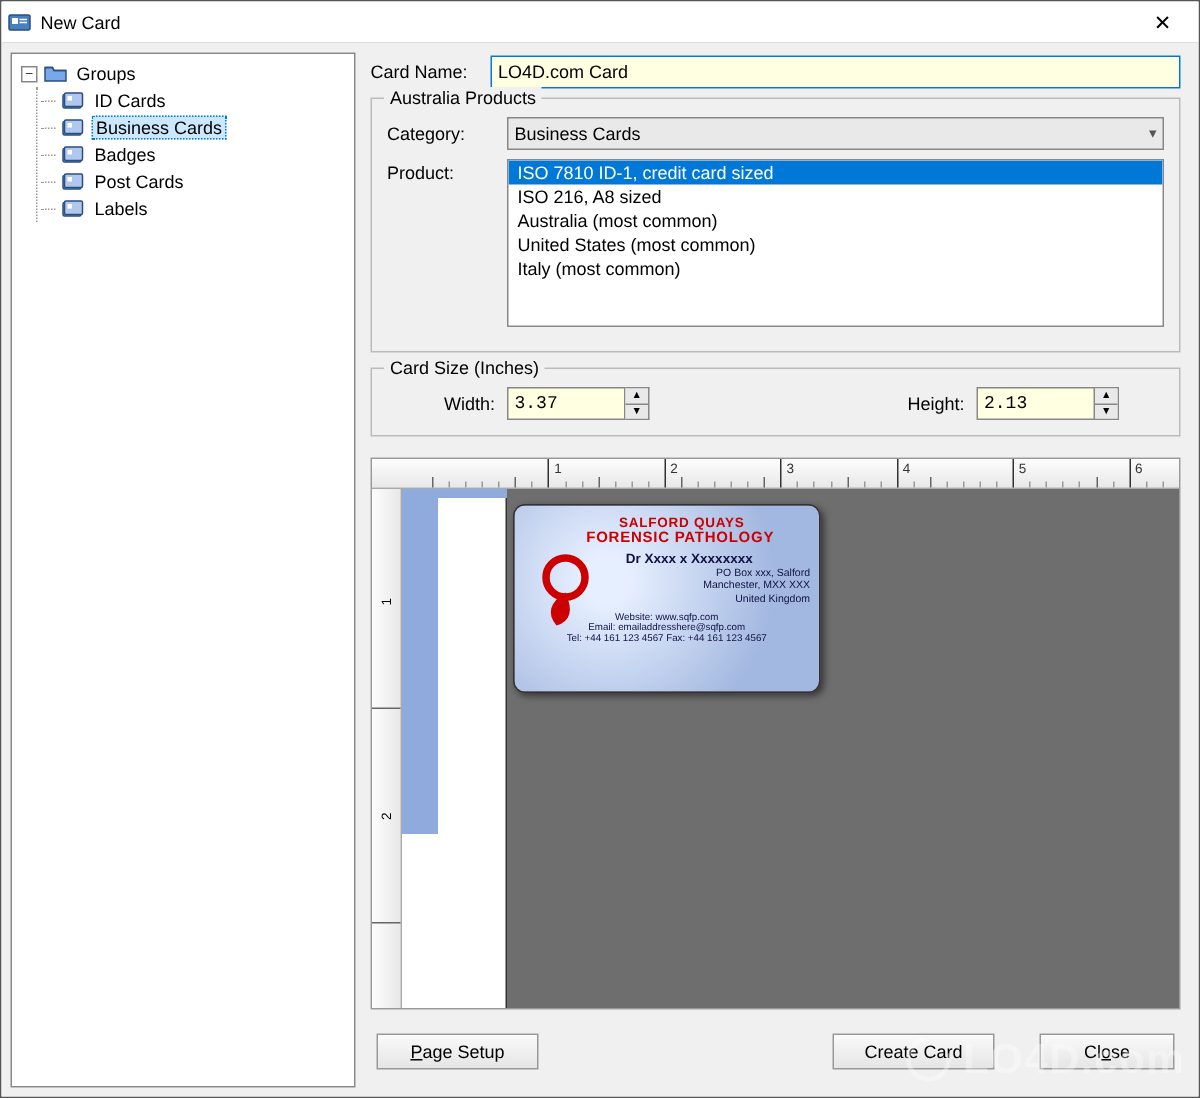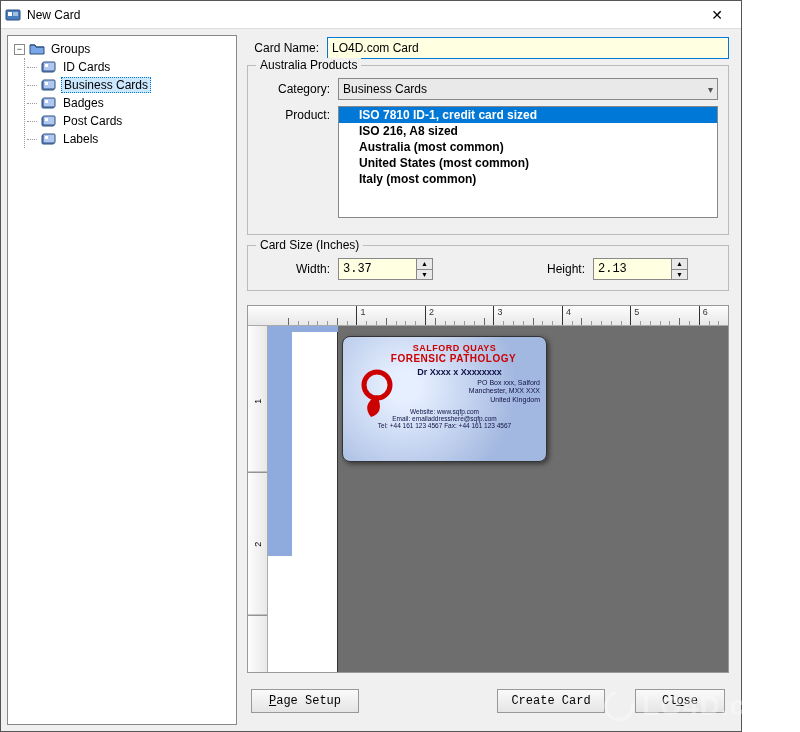--- a/index.html
+++ b/index.html
@@ -3,21 +3,21 @@
 <meta charset="utf-8">
 <style>
 * { box-sizing: border-box; }
 body {
   margin: 0;
   font-family: "Segoe UI", Tahoma, sans-serif;
   font-size: 12px;
   background: #fff;
 }
 .window {
-  width: 742px;
+  width: 800px;
   height: 732px;
   border: 1px solid #555;
   display: flex;
   flex-direction: column;
   background: #fff;
 }
 .titlebar {
   height: 28px;
   background: #fff;
   display: flex;
@@ -100,21 +100,20 @@
   display: flex;
   flex-direction: column;
 }
 .row {
   display: flex;
   align-items: center;
   margin-bottom: 6px;
 }
 .row .lbl {
   width: 80px;
-  text-align: right;
   padding-right: 8px;
 }
 .txt {
   flex: 1;
   height: 22px;
   padding: 2px 4px;
   background: #ffffe1;
   border: 1px solid #0078d7;
   font-family: inherit;
   font-size: 12px;
@@ -145,23 +144,22 @@
 }
 .select .arrow { color: #555; font-size: 10px; }
 .listbox {
   flex: 1;
   border: 1px solid #888;
   background: #fff;
   height: 112px;
   overflow: auto;
 }
 .listbox .opt {
-  padding: 1px 20px;
+  padding: 1px 6px;
   cursor: pointer;
-  font-weight: bold;
 }
 .listbox .opt.selected {
   background: #0078d7;
   color: #fff;
 }
 .cardsize-row {
   display: flex;
   align-items: center;
 }
 .cardsize-row .lbl {
@@ -323,21 +321,21 @@
   gap: 30px;
   padding: 4px 4px 10px;
 }
 .btn {
   height: 24px;
   padding: 0 10px;
   min-width: 108px;
   border: 1px solid #999;
   background: linear-gradient(#fafafa,#e5e5e5);
   cursor: pointer;
-  font-family: Liberation Mono, monospace;
+  font-family: Liberation Sans, sans-serif;
   font-size: 12px;
 }
 .btn .ul { text-decoration: underline; }
 .spacer { flex: 1; }
 .branding-overlay {
   position: absolute;
   right: 10px;
   bottom: 10px;
   font-size: 28px;
   font-weight: 600;

